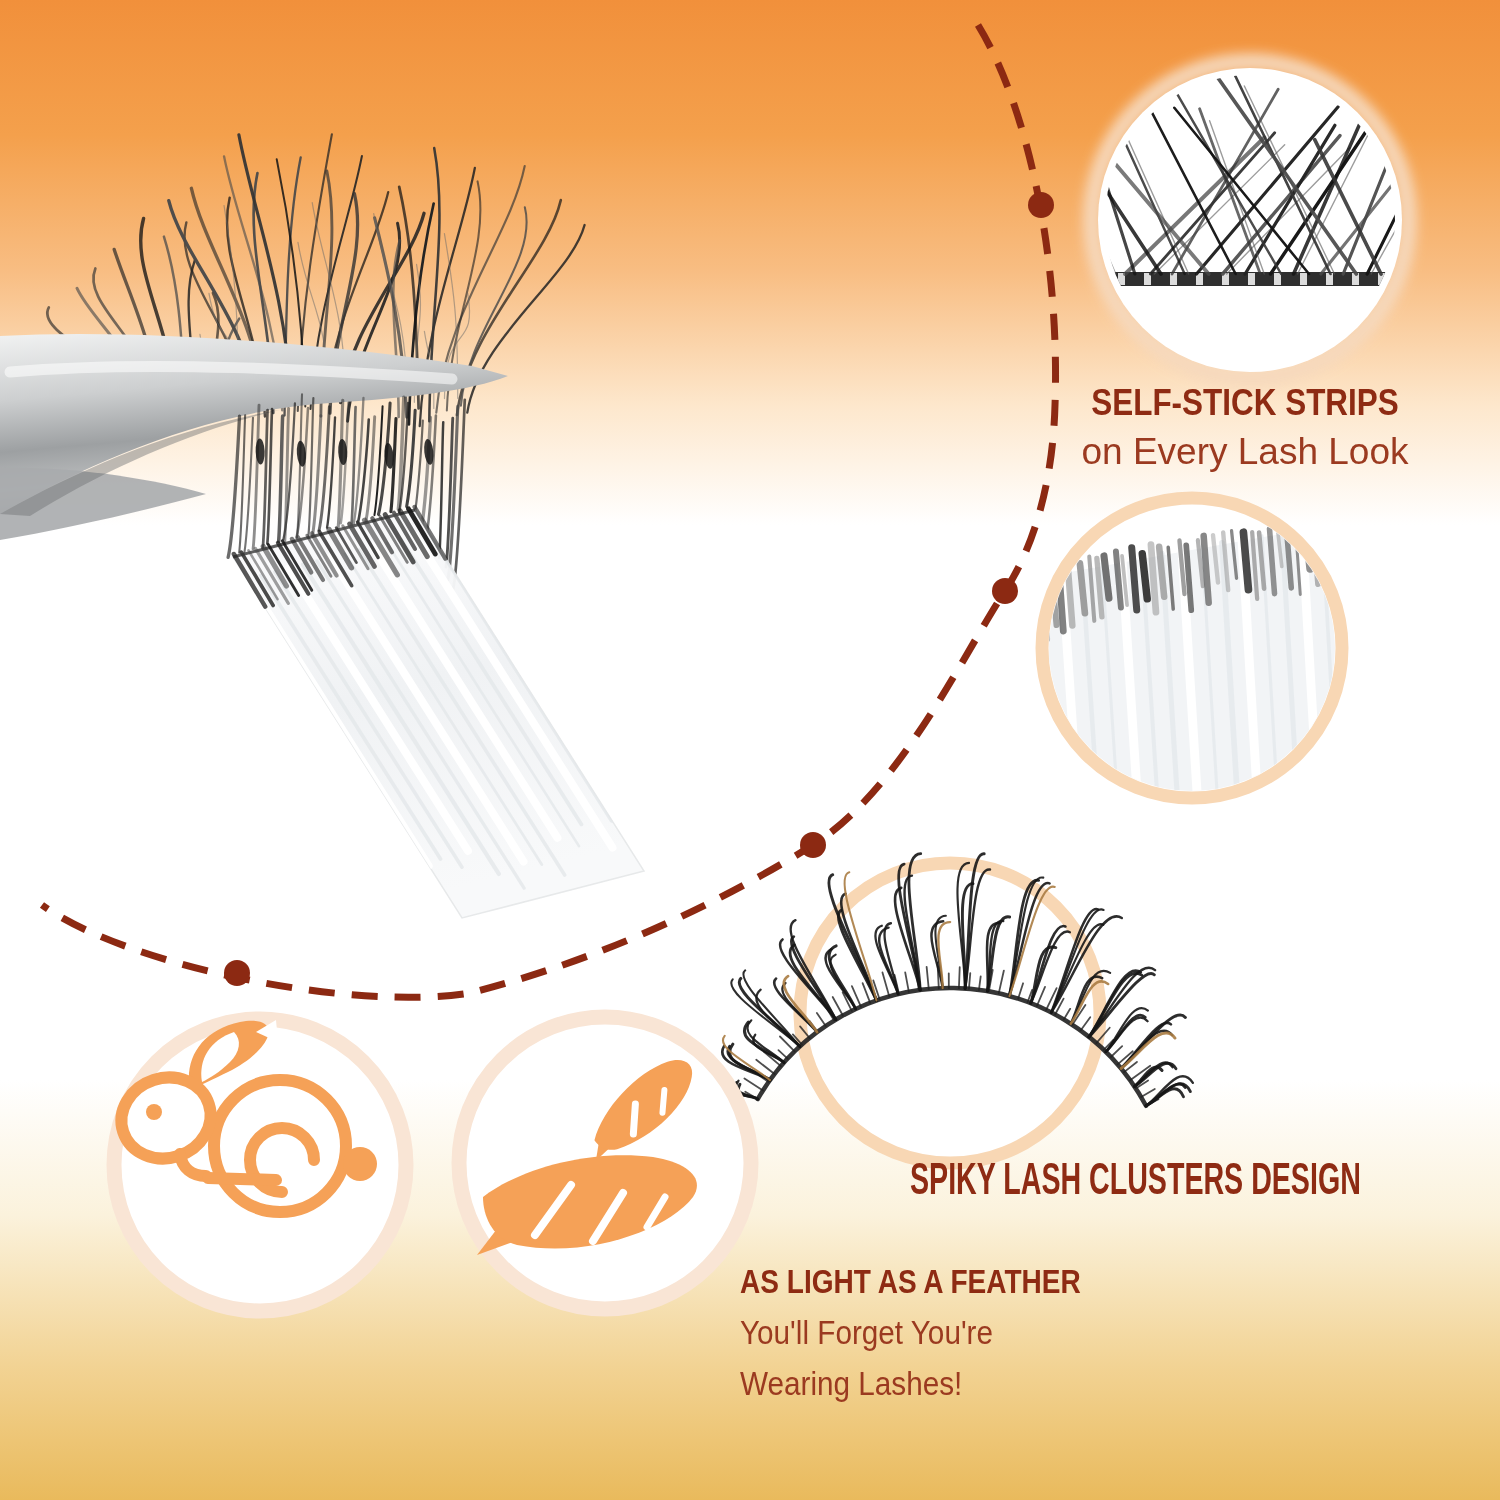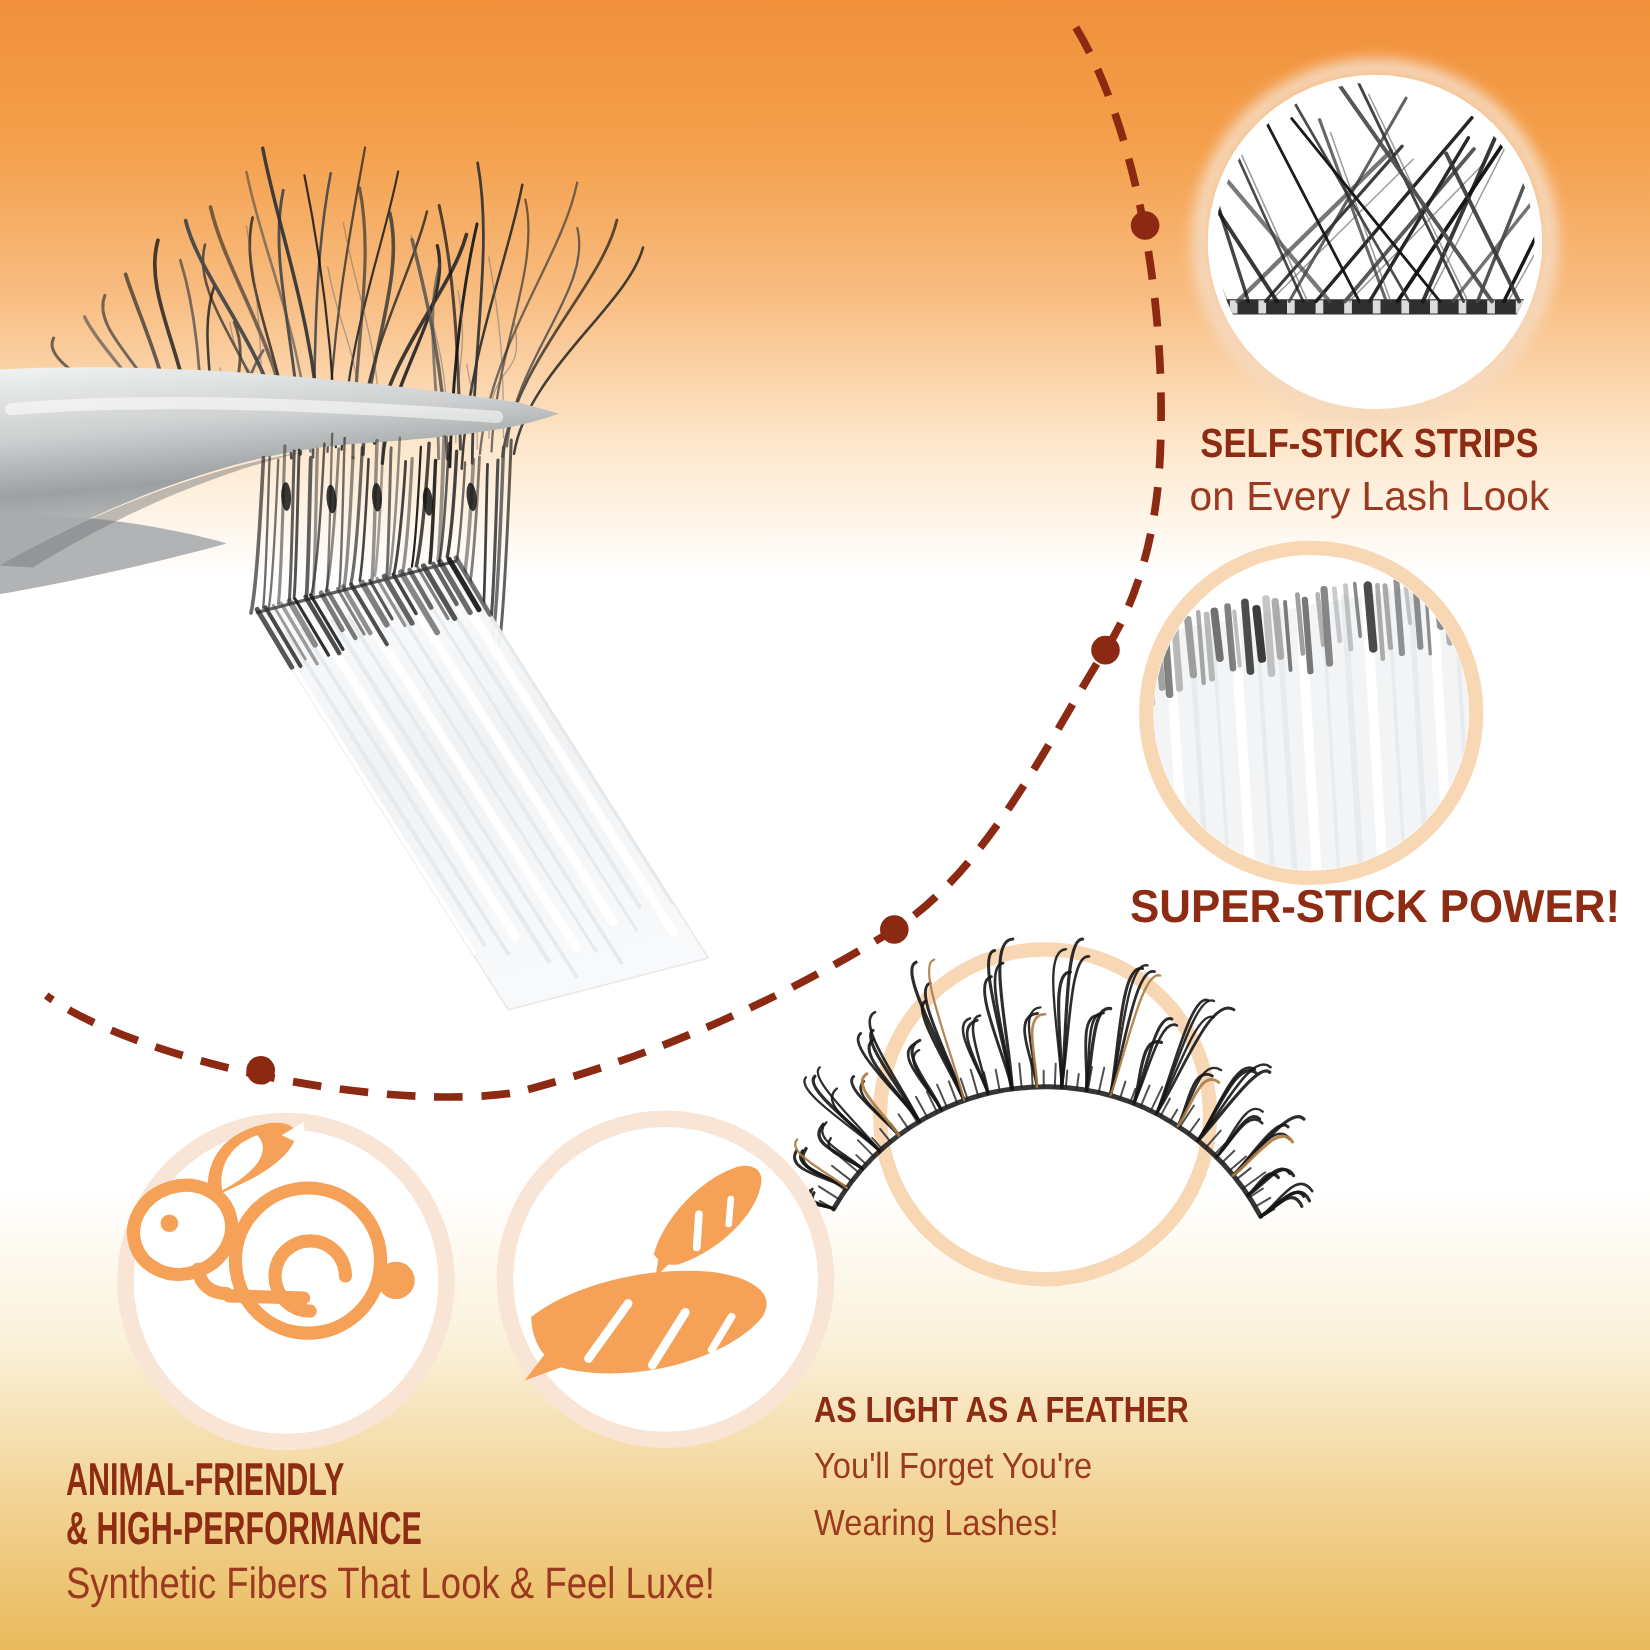--- a/index.html
+++ b/index.html
@@ -498,29 +498,24 @@
         </g>
       </g>
     </g>
   </svg>
 
   <div class="c-text c1 center">
     <div class="t bold sxc85">SELF-STICK STRIPS</div>
     <div class="t body-red">on Every Lash Look</div>
   </div>
 
-  <div class="c-text c2 center">
-    <div class="t bold sxc95">SUPER-STICK POWER!</div>
+
+  <div class="c-text c3 center">
+    <div class="t bold sxc65">SPIKY LASH CLUSTERS DESIGN</div>
   </div>
-
 
   <div class="c-text c4">
     <div class="t bold sxl85">AS LIGHT AS A FEATHER</div>
     <div class="t body-red sxl90">You'll Forget You're</div>
     <div class="t body-red sxl90">Wearing Lashes!</div>
   </div>
 
-  <div class="c-text c5">
-    <div class="t bold sxl66">ANIMAL-FRIENDLY</div>
-    <div class="t bold sxl66">&amp; HIGH-PERFORMANCE</div>
-    <div class="t body-red sub sxl83">Synthetic Fibers That Look &amp; Feel Luxe!</div>
-  </div>
 </div>
 
 </body></html>

